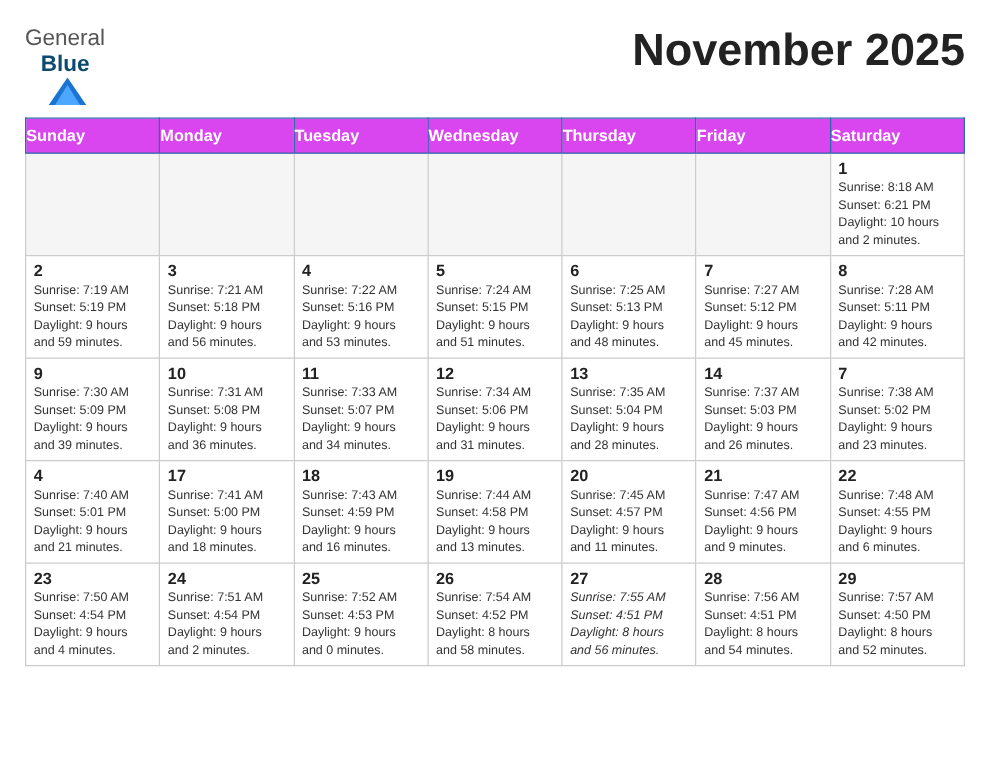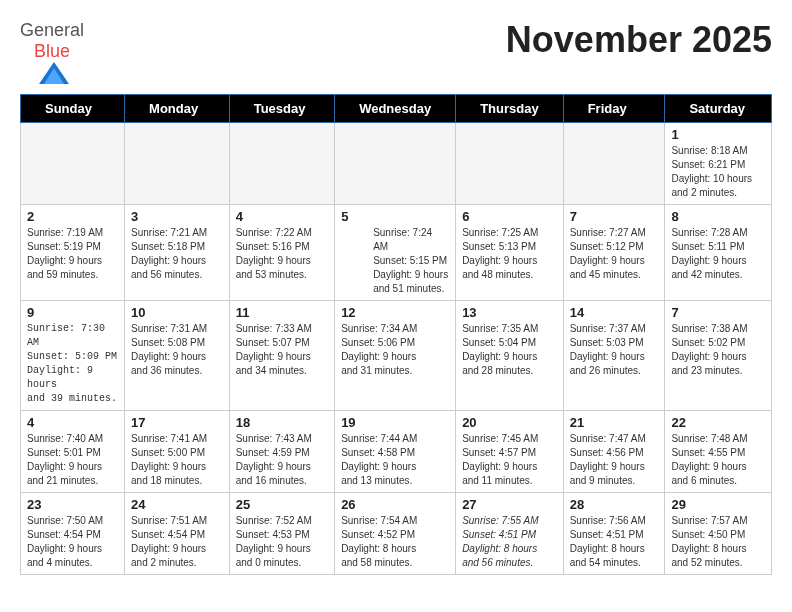--- a/index.html
+++ b/index.html
@@ -26,23 +26,23 @@
       align-items: center;
       font-size: 18px;
       font-weight: normal;
       flex-direction: column;
     }
     .logo-general {
       color: #555;
       font-size: 18px;
     }
     .logo-blue {
-      color: #ef4444;
+      color: #0c4a6e;
       font-size: 18px;
-      font-weight: normal;
+      font-weight: bold;
     }
     .logo-icon {
       width: 30px;
       height: 22px;
       margin-left: 4px;
     }
     .title-area {
       text-align: center;
       margin-left: 24px;
     }
@@ -55,25 +55,25 @@
     .location-subtitle {
       font-size: 15px;
       color: #444;
     }
     .calendar-table {
       width: 100%;
       border-collapse: collapse;
       border: 1px solid #ccc;
     }
     .calendar-table th {
-      background-color: #000000;
+      background-color: #d946ef;
       color: #fff;
       font-size: 13px;
       font-weight: bold;
-      padding: 6px 24px;
+      padding: 6px 0;
       text-align: left;
       border: 1px solid #2d6aaa;
     }
     .calendar-table td {
       vertical-align: top;
       border: 1px solid #ccc;
       padding: 4px 6px;
       width: calc(100% / 7);
       min-height: 80px;
       font-size: 10.5px;
@@ -163,21 +163,21 @@
         </td>
         <td>
           <span class="day-number">4</span>
           <div class="day-info" style="white-space: pre-line;">Sunrise: 7:22 AM
 Sunset: 5:16 PM
 Daylight: 9 hours
 and 53 minutes.</div>
         </td>
         <td>
           <span class="day-number">5</span>
-          <div class="day-info" style="white-space: pre-line; margin-left: 32px;">Sunrise: 7:24 AM
+          <div class="day-info" style="white-space: pre-line;">Sunrise: 7:24 AM
 Sunset: 5:15 PM
 Daylight: 9 hours
 and 51 minutes.</div>
         </td>
         <td>
           <span class="day-number">6</span>
           <div class="day-info" style="white-space: pre-line;">Sunrise: 7:25 AM
 Sunset: 5:13 PM
 Daylight: 9 hours
 and 48 minutes.</div>
@@ -193,21 +193,21 @@
           <span class="day-number">8</span>
           <div class="day-info" style="white-space: pre-line;">Sunrise: 7:28 AM
 Sunset: 5:11 PM
 Daylight: 9 hours
 and 42 minutes.</div>
         </td>
       </tr>
       <tr class="week-row">
         <td>
           <span class="day-number">9</span>
-          <div class="day-info" style="white-space: pre-line; font-family: Liberation Mono, monospace;">Sunrise: 7:30 AM
+          <div class="day-info" style="white-space: pre-line;">Sunrise: 7:30 AM
 Sunset: 5:09 PM
 Daylight: 9 hours
 and 39 minutes.</div>
         </td>
         <td>
           <span class="day-number">10</span>
           <div class="day-info" style="white-space: pre-line;">Sunrise: 7:31 AM
 Sunset: 5:08 PM
 Daylight: 9 hours
 and 36 minutes.</div>

